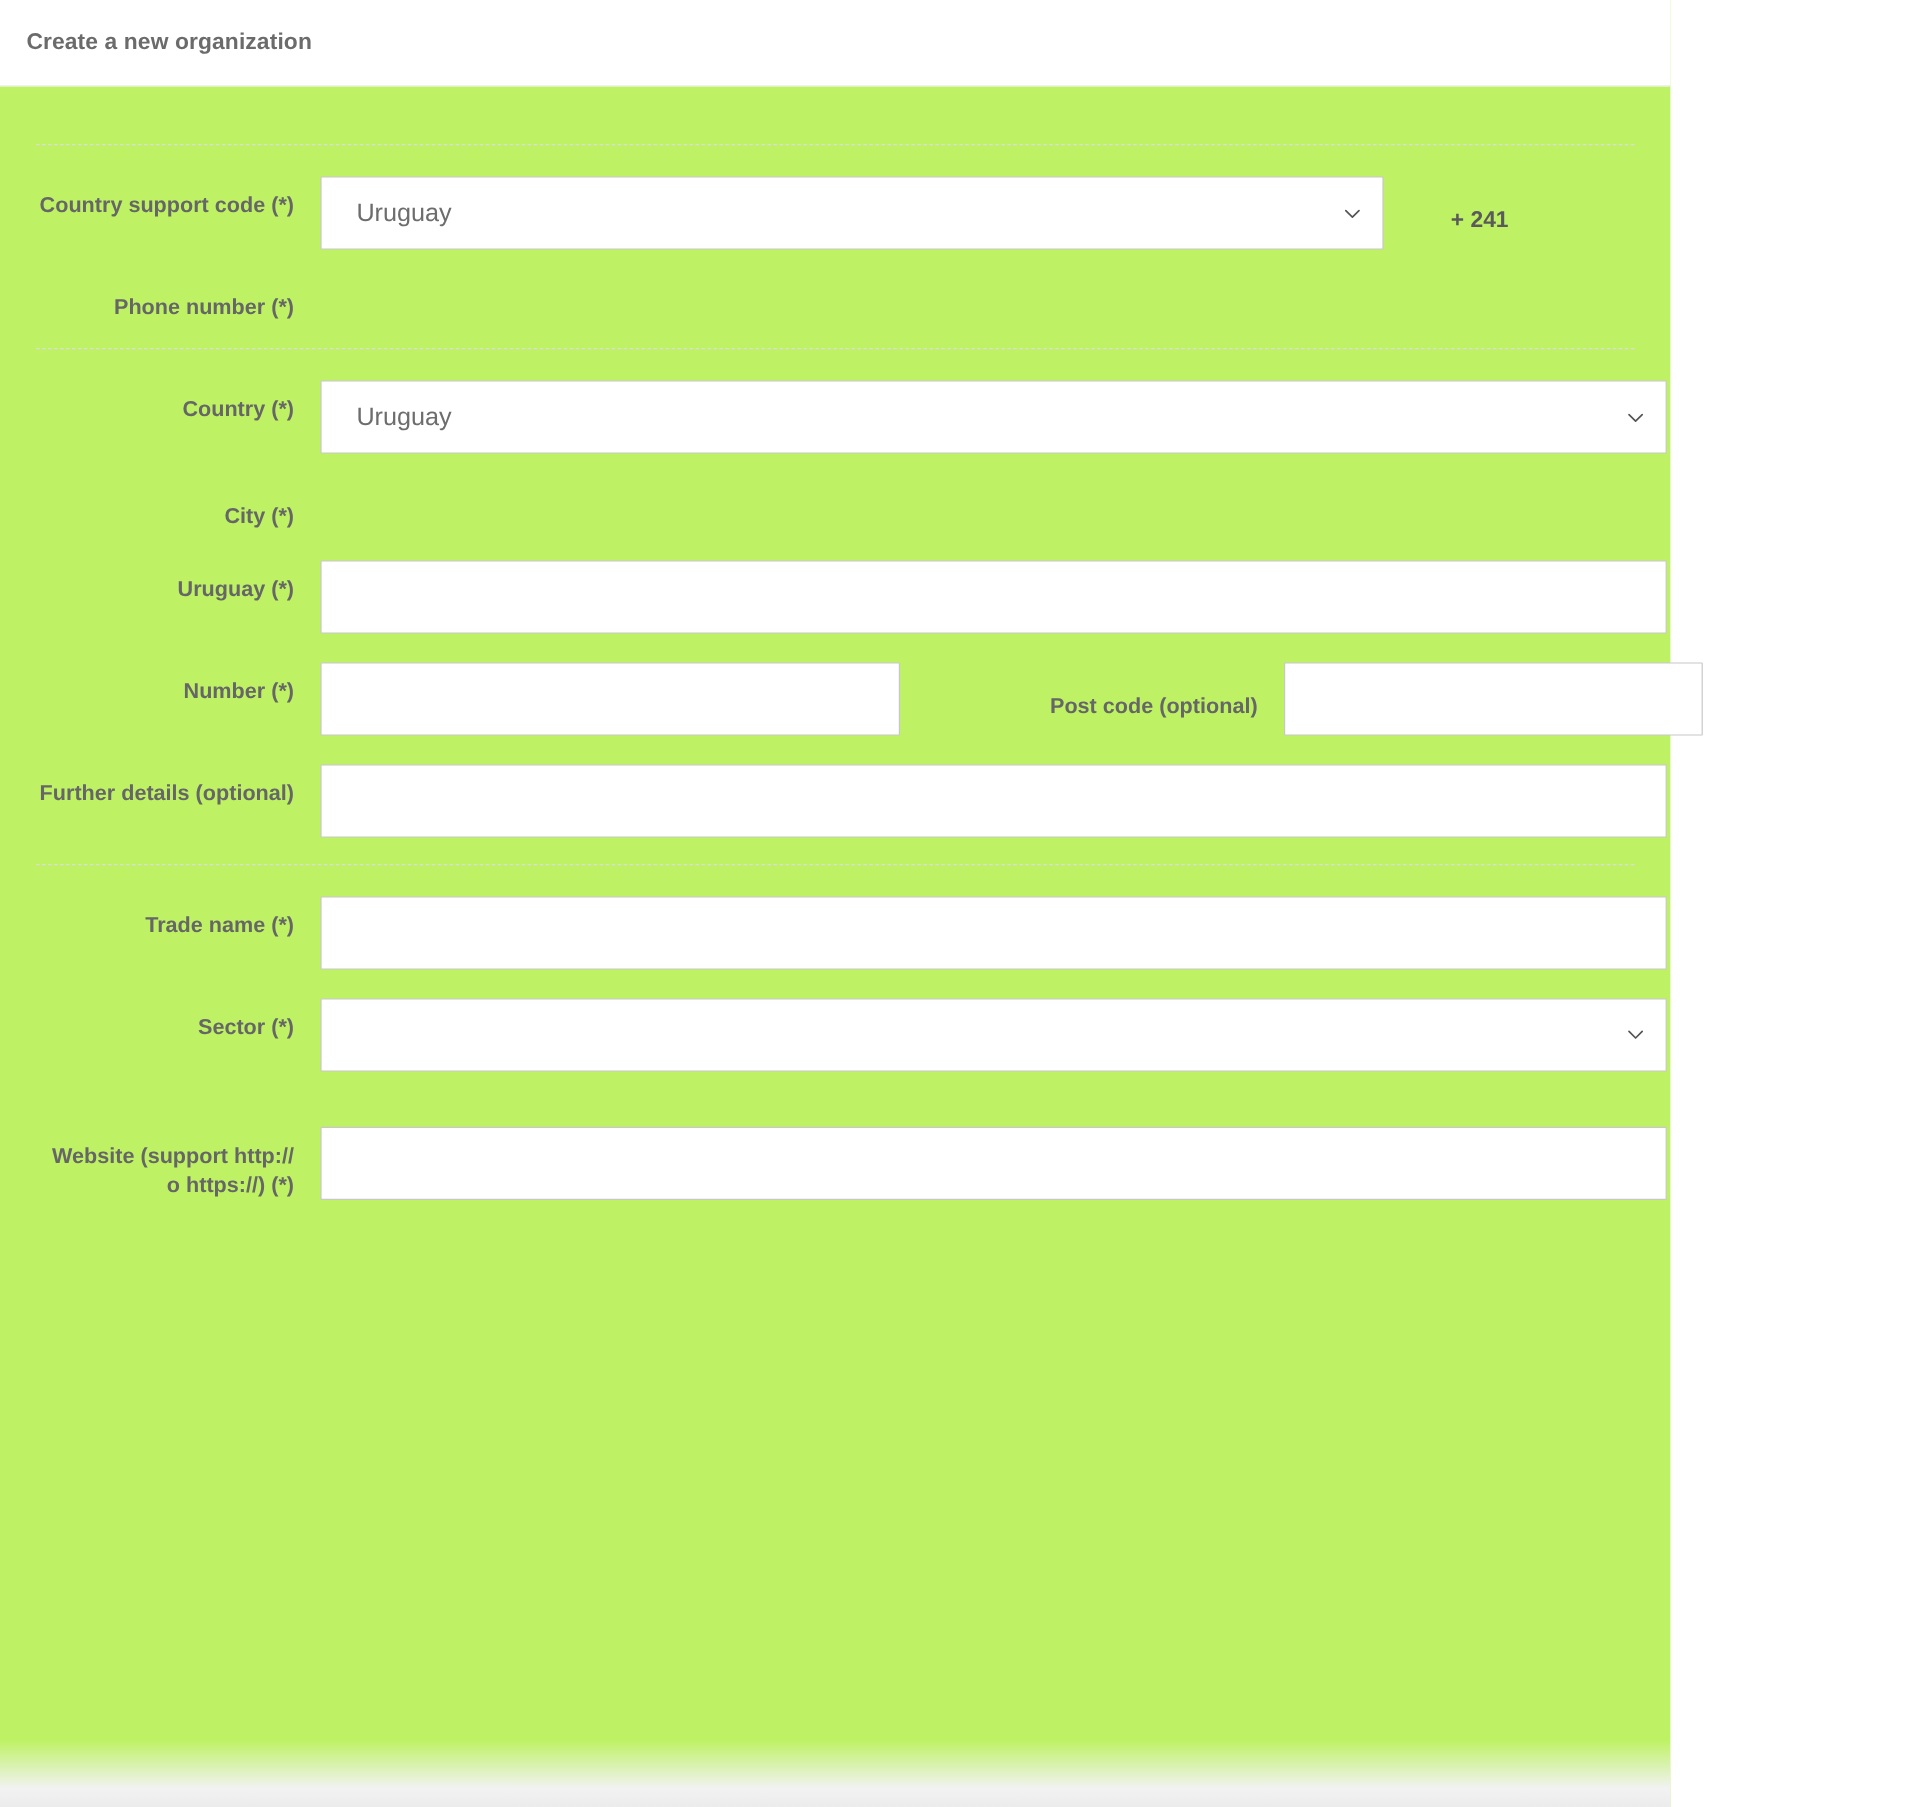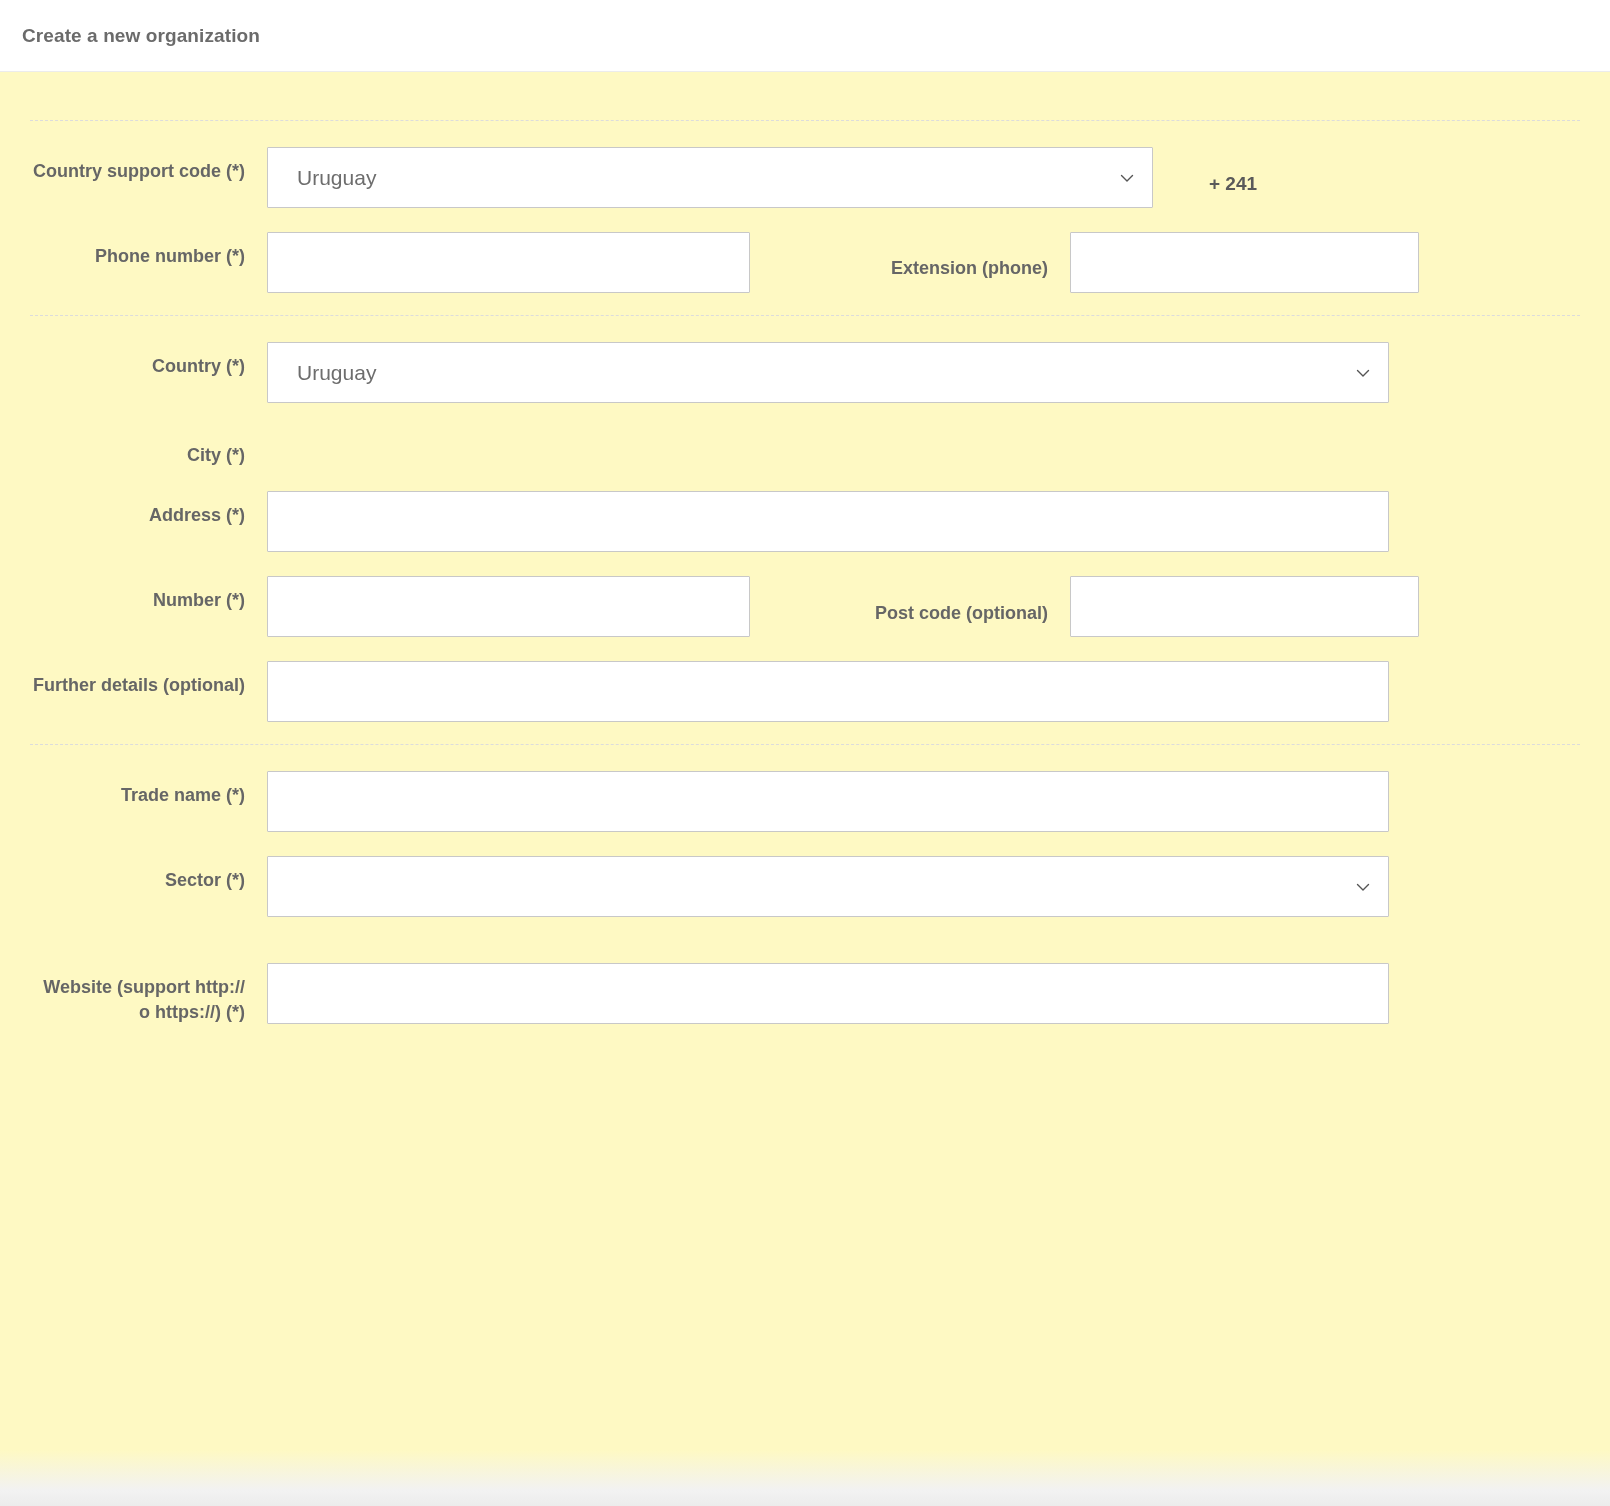--- a/index.html
+++ b/index.html
@@ -6,23 +6,23 @@
   html, body {
     margin: 0; padding: 0;
     width: 1610px; height: 1506px;
     background: #ffffff;
     font-family: "Liberation Sans", sans-serif;
     overflow: hidden;
   }
 
   .page {
     position: relative;
-    width: 1610px;
+    width: 1392px;
     height: 1506px;
-    background: #fef9c3;
+    background: #bef264;
   }
 
   
   .form-header {
     height: 72px;
     display: flex;
     align-items: center;
     padding-left: 22px;
     border-bottom: 1px solid #ececec;
     background: #fff;
@@ -163,25 +163,20 @@
                 <path d="M4.5 7.5 L10 13 L15.5 7.5" stroke="#555" stroke-width="1.4" stroke-linecap="round" stroke-linejoin="round"></path>
               </svg>
             </span>
           </div>
           <div class="dial-code">+ 241</div>
         </div>
       </div>
 
       <div class="row">
         <div class="label-col">Phone number (*)</div>
-        <div class="ctrl-col">
-          <input class="fld half" type="text" style="">
-          <div class="mid-label ext">Extension (phone)</div>
-          <input class="fld right" type="text" style="">
-        </div>
       </div>
 
     </div>
 
     <div class="section">
 
       <div class="row" style="margin-bottom:28px;">
         <div class="label-col">Country (*)</div>
         <div class="ctrl-col">
           <div class="fld wide sel">
@@ -193,21 +188,21 @@
             </span>
           </div>
         </div>
       </div>
 
       <div class="row">
         <div class="label-col">City (*)</div>
       </div>
 
       <div class="row">
-        <div class="label-col">Address (*)</div>
+        <div class="label-col">Uruguay (*)</div>
         <div class="ctrl-col">
           <input class="fld wide" type="text" style="">
         </div>
       </div>
 
       <div class="row">
         <div class="label-col">Number (*)</div>
         <div class="ctrl-col">
           <input class="fld half" type="text" style="">
           <div class="mid-label stack">Post code (optional)</div>

